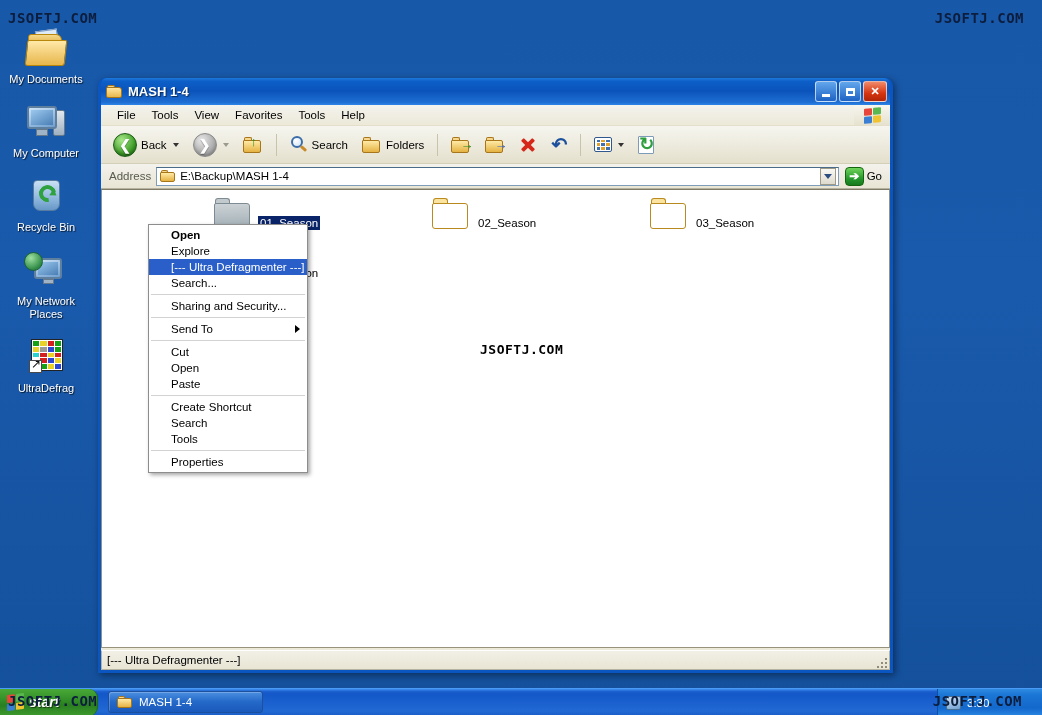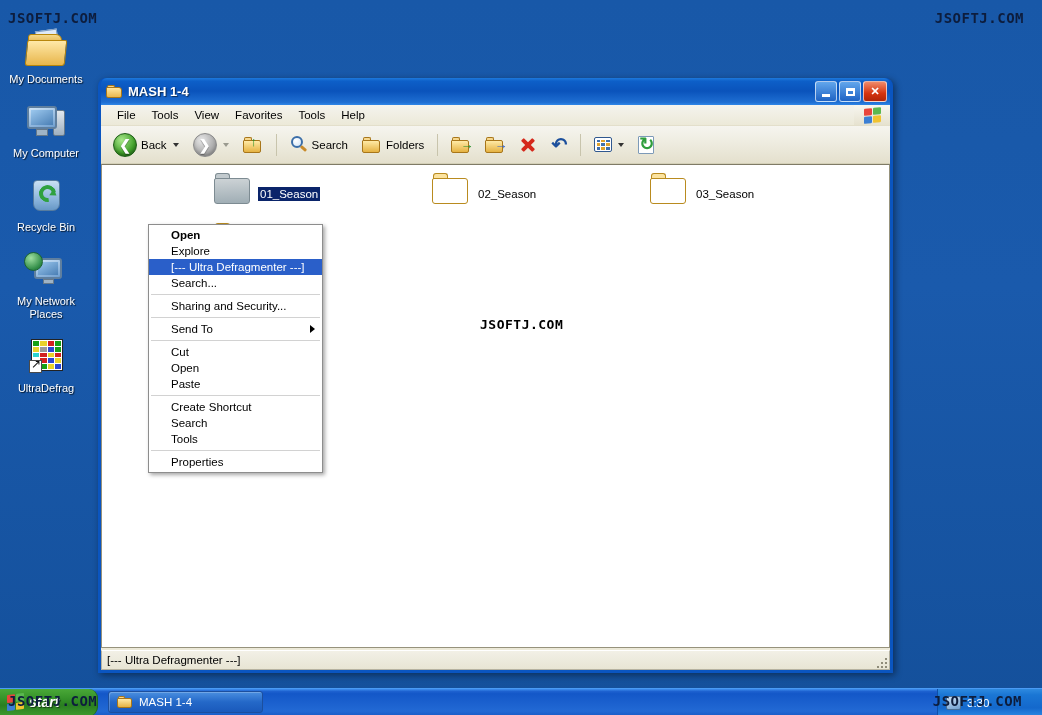--- a/index.html
+++ b/index.html
@@ -391,21 +391,21 @@
     flex:1;
     background:#ffffff;
     border:1px solid #96927c;
     border-top-color:#7f7b66;
     margin: 0;
     position:relative;
     overflow:hidden;
   }
   .fitem{
     position:absolute;
-    display:flex; align-items:center; gap:6px;
+    display:flex; align-items:flex-end; gap:6px;
     cursor:default;
   }
   .fitem .ficon{ position:relative; width:40px; height:34px; flex:none; }
   .ficon .fbody{
     position:absolute; left:2px; top:7px; width:36px; height:26px;
     background: linear-gradient(178deg,#ffeeb4 0%,#fbdc84 30%,#f0c košk 60%,#edc45f 60%,#e0ad3c 100%);
     border:1px solid #b98b1f;
     border-radius:2px 3px 3px 3px;
   }
   .ficon .ftab{
@@ -442,21 +442,21 @@
     position:absolute; right:2px; bottom:1px; width:14px;height:14px;
   }
   .grip i{
     position:absolute; width:2px;height:2px;background:#8f8c7a;
   }
 
   
   #ctxmenu{
     position:absolute;
     left:148px; top:224px;
-    width:175px;
+    width:160px;
     background:#ffffff;
     border:1px solid #8d8d8d;
     box-shadow: 2px 2px 4px rgba(0,0,0,.35);
     padding:2px 0;
     font-size:11.5px; color:#000;
     z-index: 50;
   }
   #ctxmenu .cmi{
     height:16px; line-height:16px;
     padding: 0 8px 0 22px;
@@ -715,20 +715,37 @@
             <i class="o"></i>
             <i></i>
         </span>
         <span class="caret"></span>
       </div>
       <div class="tbtn">
         <span class="refreshglyph"></span>
       </div>
     </div>
 
+    <div class="addrbar">
+      <span class="lbl">Address</span>
+      <div class="addrfield">
+        <span class="fico">
+            <span class="t"></span>
+            <span class="b"></span>
+          </span>
+        <span class="txt">E:\Backup\MASH 1-4</span>
+        <span class="dd">
+            <span class="c"></span>
+          </span>
+      </div>
+      <div class="gobtn">
+        <span class="circ">➔</span>
+        <span class="gl">Go</span>
+      </div>
+    </div>
 
     <div class="filepane">
 
       <div class="fitem selected" style="left:110px; top:6px;">
         <span class="ficon">
             <span class="ftab"></span>
             <span class="fbody"></span>
           </span>
         <span class="flabel">01_Season</span>
       </div>

